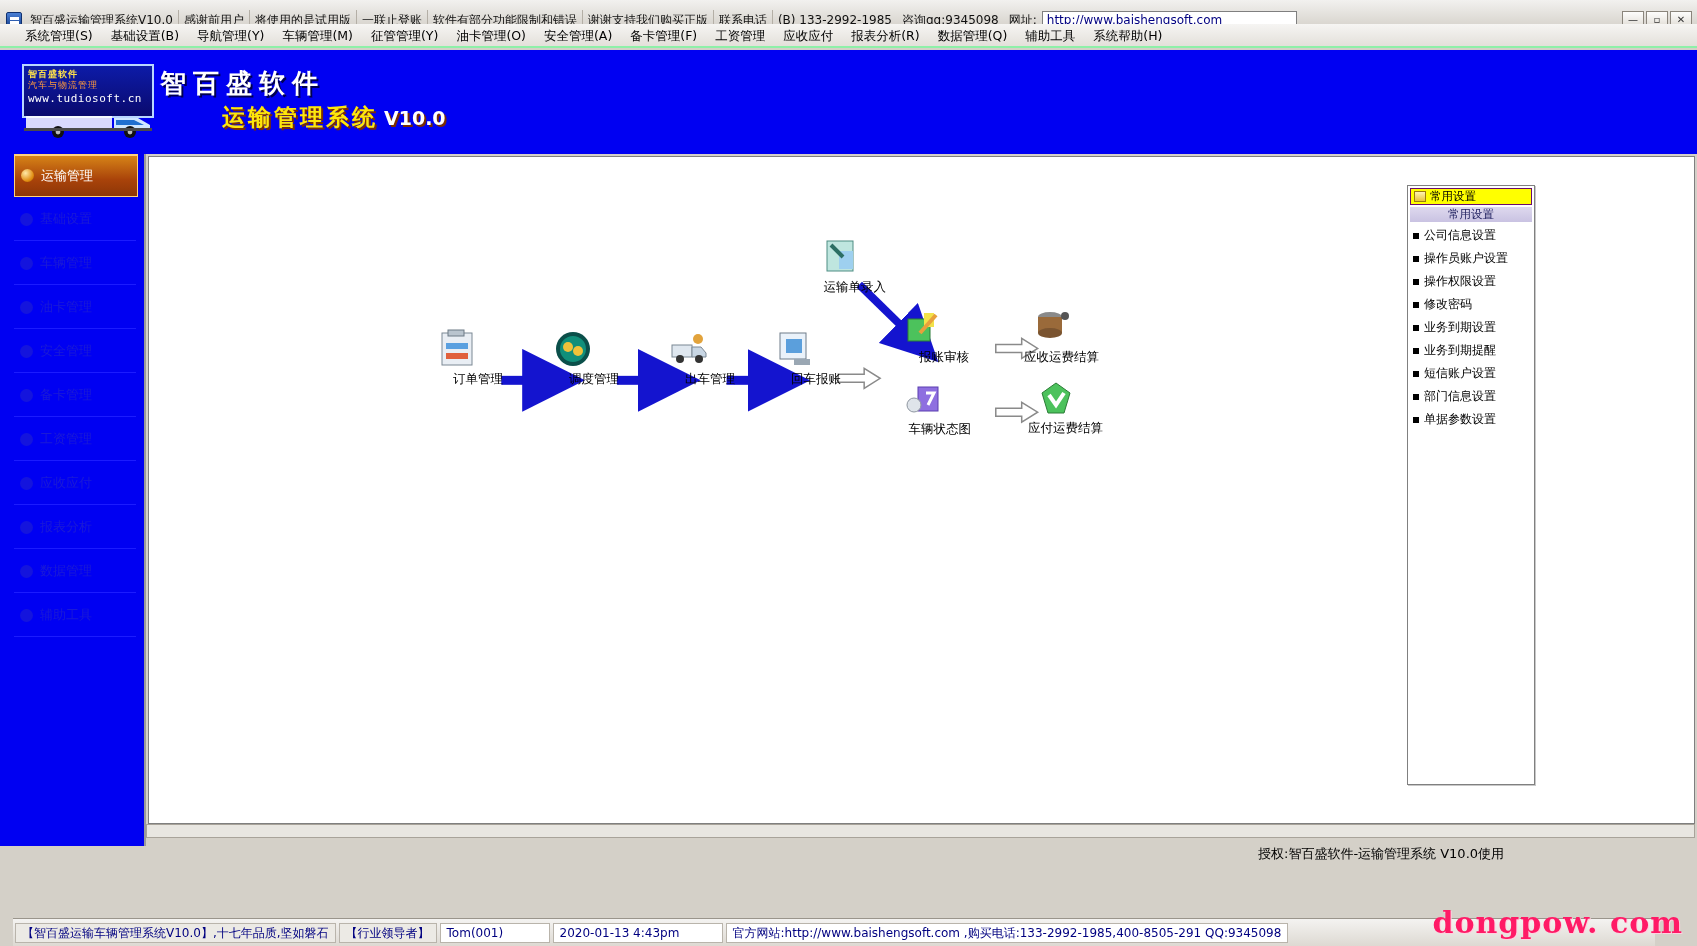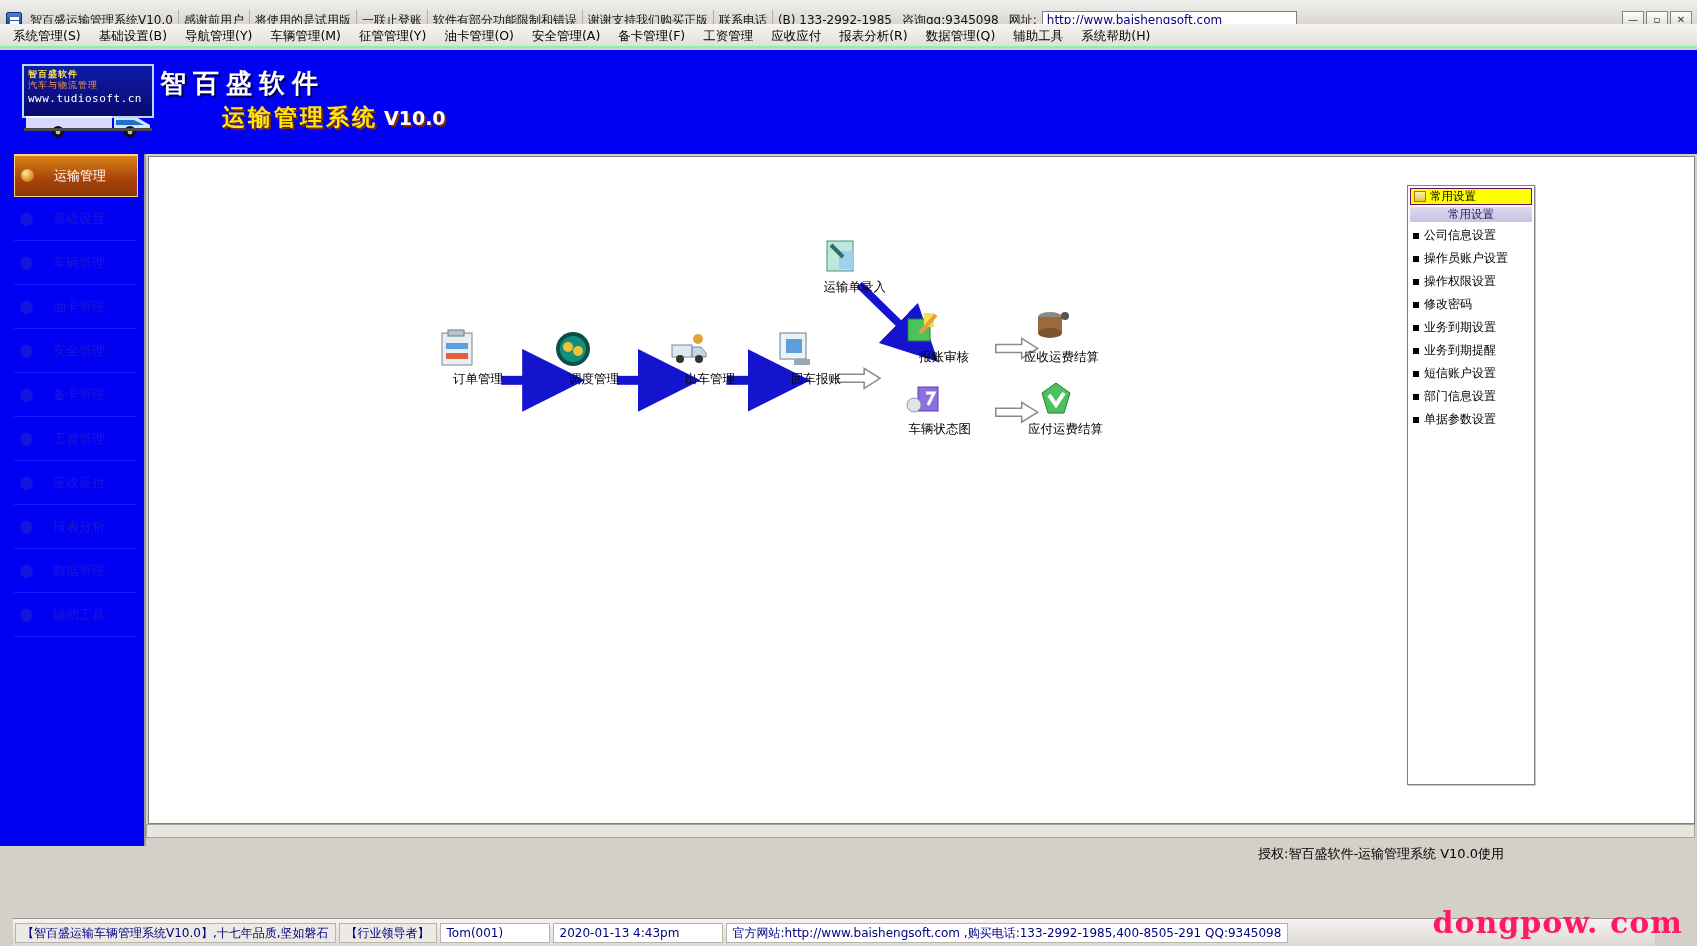--- a/index.html
+++ b/index.html
@@ -58,21 +58,21 @@
     font-size: 10px; line-height: 16px; text-align: center; color: #333;
   }
 
   
   .menubar {
     position: absolute; left: 0; top: 24px; width: 1697px; height: 24px;
     background: linear-gradient(#f6f5f3, #e3e0da);
     border-bottom: 2px solid #8ef0a8;
     display: flex; align-items: center;
     font-size: 12.5px; color: #000;
-    padding-left: 4px;
+    padding-left: 16px;
   }
   .menu-item {
     padding: 3px 9px; height: 20px; line-height: 15px;
     white-space: nowrap;
   }
 
   
   .banner {
     position: absolute; left: 0; top: 50px; width: 1697px; height: 104px;
     background: #0000f2;
@@ -112,21 +112,21 @@
 
   
   .sidebar {
     position: absolute; left: 0; top: 154px; width: 146px; height: 692px;
     background: #0000f2;
     border-right: 2px solid #9a9a9a;
     overflow: hidden;
   }
   .side-item {
     height: 43px; margin: 0 8px 1px 14px;
-    display: flex; align-items: center; gap: 20px;
+    display: flex; align-items: center; gap: 7px;
     color: #1a1ad6; font-size: 13px;
     border-bottom: 1px solid #1b1bff;
     padding-left: 6px;
   }
   .side-item.active {
     background: linear-gradient(#d88618, #a9430a 60%, #8d3607);
     color: #ffffff;
     border: 1px solid #ffd27a;
     margin-right: 6px;
     box-shadow: inset 0 1px 0 #ffcf86;
@@ -424,21 +424,21 @@
           </div>
           <div class="node" style="left: 858px; top: 150px;">
             <svg class="glyph" viewBox="0 0 42 40">
               <ellipse cx="18" cy="10" rx="12" ry="5" fill="#8a8a8a"></ellipse>
               <rect x="6" y="10" width="24" height="16" fill="#9a6a3a"></rect>
               <ellipse cx="18" cy="26" rx="12" ry="5" fill="#7a5430"></ellipse>
               <circle cx="33" cy="9" r="4" fill="#555"></circle>
             </svg>
             <span class="lbl">应收运费结算</span>
           </div>
-          <div class="node" style="left: 862px; top: 222px;">
+          <div class="node" style="left: 862px; top: 222px; font-family: Liberation Serif, serif;">
             <svg class="glyph" viewBox="0 0 42 40">
               <path d="M20 4 L34 14 L28 34 L12 34 L6 14 Z" fill="#4cc25c" stroke="#2b7c36"></path>
               <path d="M13 16 L20 26 L28 14" stroke="#ffffff" stroke-width="4" fill="none"></path>
             </svg>
             <span class="lbl">应付运费结算</span>
           </div>
         </div>
     </div>
 
     <div class="cs-panel">

